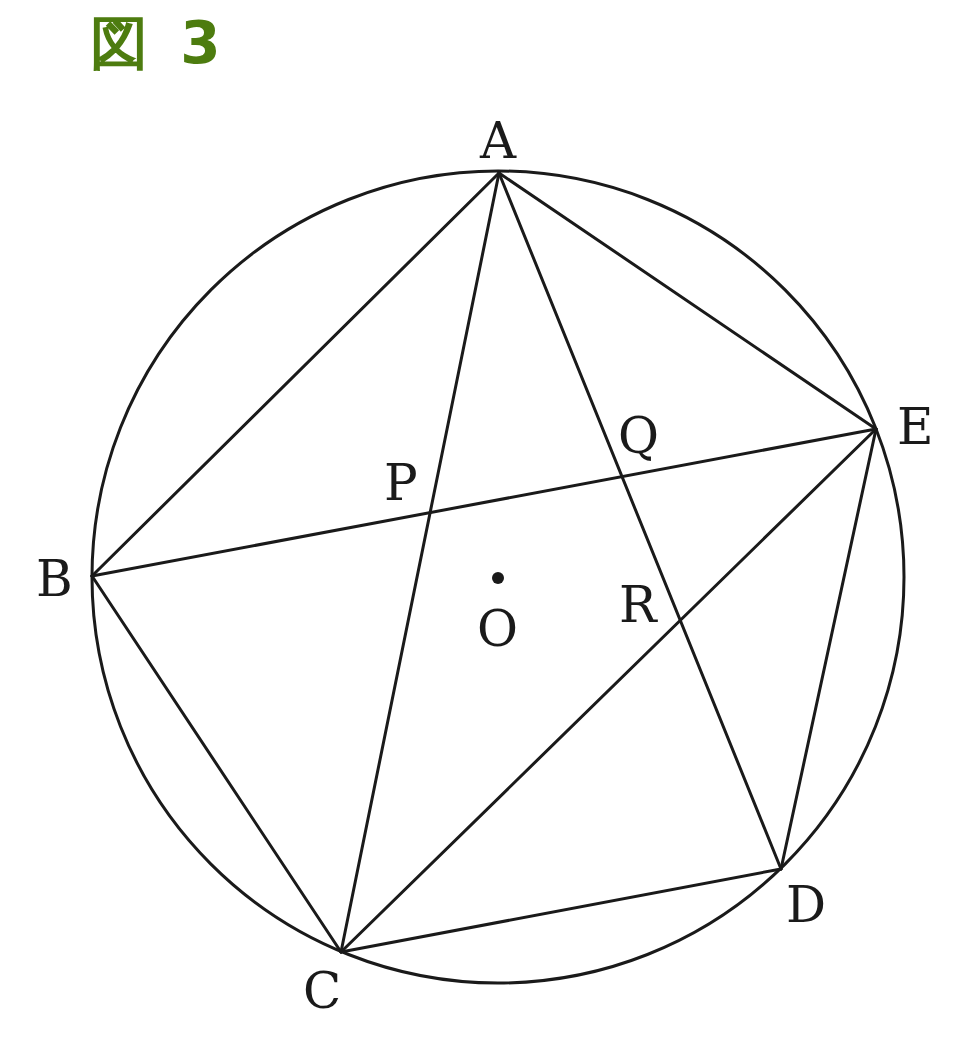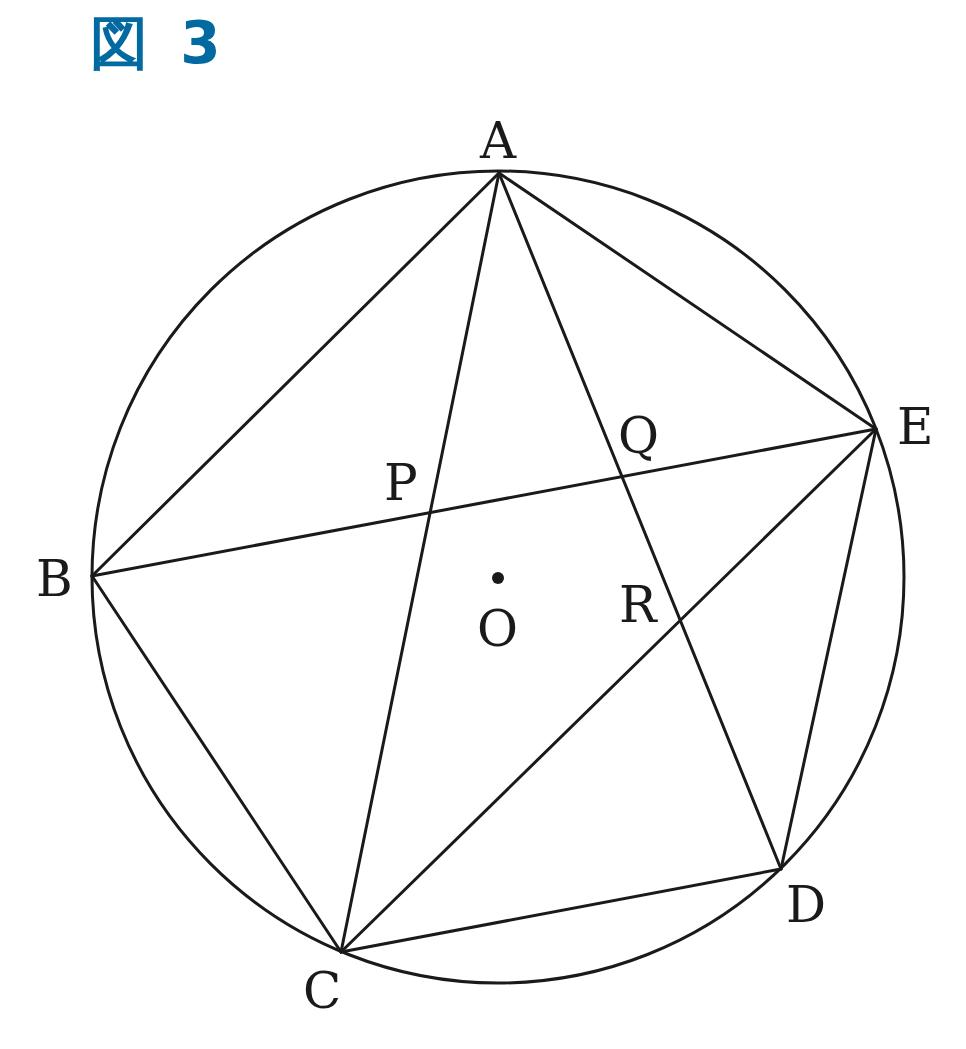--- a/index.html
+++ b/index.html
@@ -1,20 +1,20 @@
 <!DOCTYPE html>
 <html><head>
   <meta charset="utf-8">
   <style>
     html, body { margin: 0; padding: 0; background: #ffffff; }
     body { width: 966px; height: 1049px; position: relative; overflow: hidden; }
     .fig-title {
       position: absolute; left: 90px; top: 14px;
       font-family: "DejaVu Sans", sans-serif; font-weight: bold;
-      font-size: 58px; color: #0369a1; letter-spacing: 6px; line-height: 1;
+      font-size: 58px; color: #4d7c0f; letter-spacing: 6px; line-height: 1;
     }
     svg.diagram { position: absolute; left: 0; top: 0; }
     .lbl { font-family: "DejaVu Serif", "Liberation Serif", serif; font-size: 50px; fill: #1a1a1a; }
   </style>
 </head>
 <body>
 
 <div class="fig-title">図 3</div>
 
 <svg class="diagram" width="966" height="1049" viewBox="0 0 966 1049" xmlns="http://www.w3.org/2000/svg">

